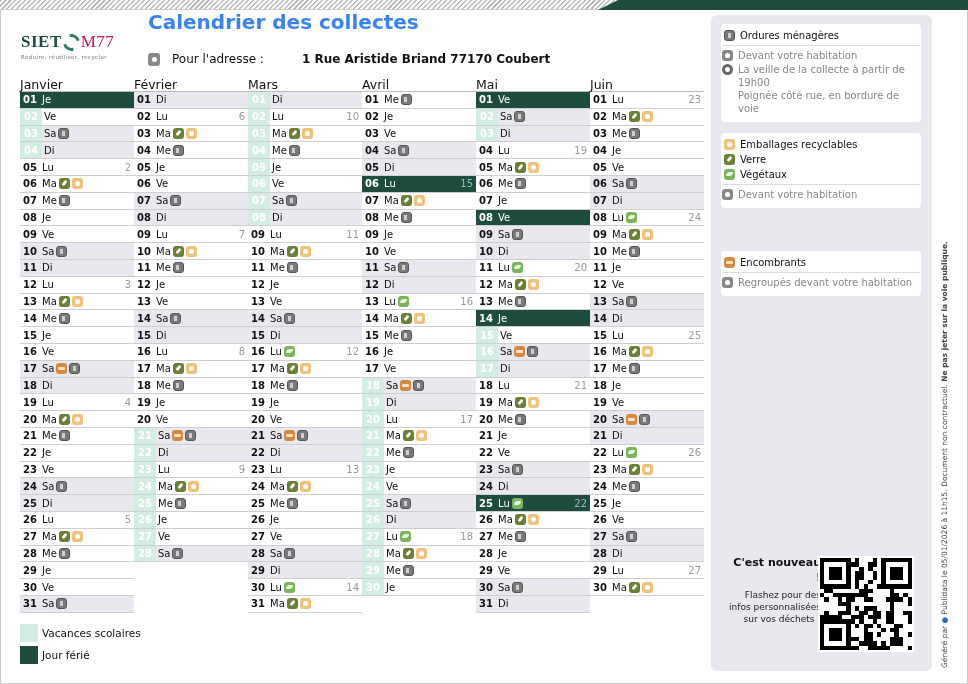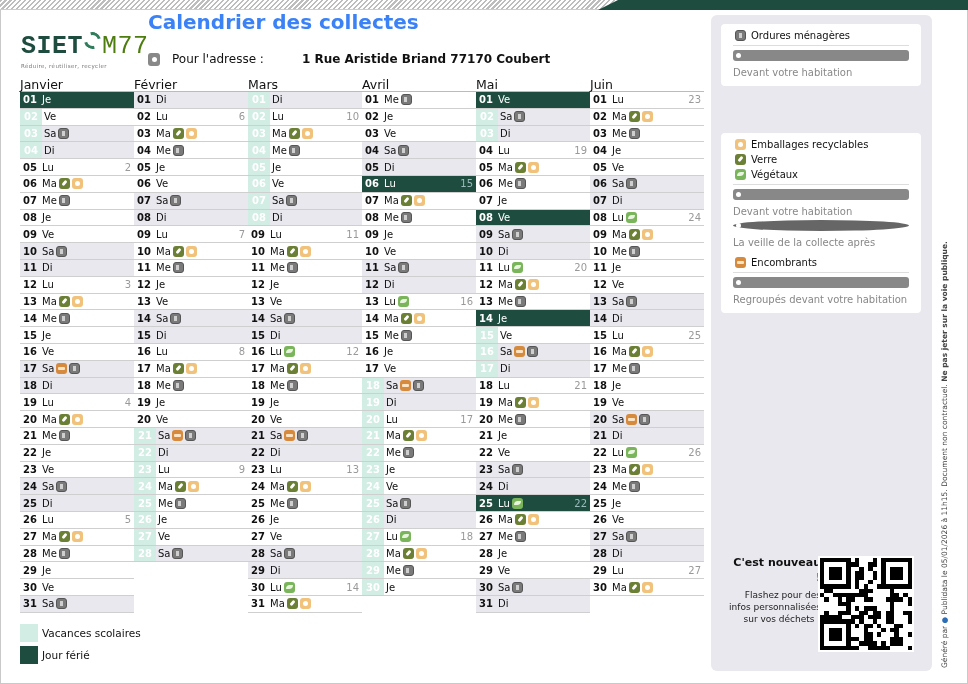--- a/index.html
+++ b/index.html
@@ -4,22 +4,22 @@
 <style>
   * { box-sizing: border-box; margin: 0; padding: 0; }
   html, body { width: 968px; height: 684px; overflow: hidden; background: #fff; }
   body { font-family: "DejaVu Sans", sans-serif; color: #111; position: relative; }
   .frame { position: absolute; left: 0; top: 0; width: 968px; height: 684px; border: 1px solid #c9c9c9; }
   .stripe { position: absolute; left: 0; top: 0; width: 968px; height: 10px;
     background: repeating-linear-gradient(135deg, #bdbdbd 0 1.5px, #ffffff 1.5px 3.5px); border-bottom: 1px solid #ccc; }
   .stripe-green { position: absolute; right: 0; top: 0; width: 370px; height: 10px; background: #1e4d3f;
     clip-path: polygon(20px 0, 100% 0, 100% 100%, 0 100%); }
   .logo { position: absolute; left: 21px; top: 32px; }
-  .logo-word { font-family: Liberation Mono, monospace; font-weight: bold; font-size: 25px; color: #1e4d3f; letter-spacing: 0.5px; display: flex; align-items: flex-start; }
-  .logo-word .m77 { font-weight: normal; color: #4d7c0f; }
+  .logo-word { font-family: Liberation Serif, serif; font-weight: bold; font-size: 17px; color: #1e4d3f; letter-spacing: 0.5px; display: flex; align-items: center; }
+  .logo-word .m77 { font-weight: normal; color: #be185d; }
   .logo-ring { display: inline-block; width: 17px; height: 17px; border: 3px solid #2f7d5b; border-radius: 50%; border-left-color: transparent; border-right-color: transparent; margin: 0 1px; transform: rotate(30deg); }
   .logo-tag { font-size: 5.5px; color: #777; margin-top: 2px; letter-spacing: 0.4px; }
   .title { position: absolute; left: 148px; top: 10px; font-size: 20px; font-weight: bold; color: #3b82f6; }
   .address { position: absolute; left: 148px; top: 52px; font-size: 12px; display: flex; align-items: center; gap: 12px; }
   .address b { font-weight: bold; margin-left: 26px; }
   .pin { width: 12px; height: 13px; background: #888; border-radius: 3px; display: inline-flex; align-items: center; justify-content: center; }
   .pin::after { content: ""; width: 5px; height: 5px; border-radius: 50%; background: #fff; }
 
   .months { position: absolute; left: 20px; top: 77px; display: flex; }
   .month { width: 114px; margin-right: 0px; }
@@ -43,24 +43,24 @@
   .ic.vg { background: #7ab55c; }
   .ic.vg::after { content: ""; position: absolute; left: 2px; top: 3px; width: 7px; height: 4px; background: #e8f4de; border-radius: 4px 0 4px 0; }
   .ic.enc { background: #d68a3e; }
   .ic.enc::after { content: ""; position: absolute; left: 2px; top: 4px; width: 7px; height: 3px; background: #fbe3c6; border-radius: 1px; }
 
   .legend-bottom { position: absolute; left: 20px; top: 624px; font-size: 10.5px; }
   .lb-item { display: flex; align-items: center; gap: 4px; margin-bottom: 4px; }
   .lb-sw { width: 18px; height: 18px; }
 
   .side { position: absolute; left: 711px; top: 15px; width: 221px; height: 656px; background: #e8e8ee; border-radius: 6px; }
-  .card { position: absolute; left: 10px; width: 200px; background: #fff; border-radius: 4px; padding: 6px 12px; font-size: 10px; }
+  .card { position: absolute; left: 10px; width: 200px; background: #fff; border-radius: 4px; padding: 6px 1px; font-size: 10px; }
   .card .hd { display: flex; align-items: center; gap: 5px; color: #111; margin-bottom: 4px; }
   .card .sep { border-top: 1px solid #ddd; margin: 3px 0; }
-  .card .info { display: flex; gap: 5px; color: #888; line-height: 13px; margin-bottom: 1px; flex-direction: column; }
+  .card .info { display: flex; gap: 5px; color: #888; line-height: 13px; margin-bottom: 1px; }
   .card .info .sic { flex: 0 0 11px; height: 11px; margin-top: 1px; border-radius: 3px; background: #888; position: relative; }
   .card .info .sic::after { content: ""; position: absolute; left: 3px; top: 3px; width: 5px; height: 5px; border-radius: 50%; background: #fff; }
   .card .info .sic.clock { border-radius: 50%; background: #666; }
   .qr-text { position: absolute; left: 14px; top: 540px; width: 96px; text-align: right; }
   .qr-text .h { font-weight: bold; font-size: 11px; line-height: 15px; }
   .qr-text .p { font-size: 9px; color: #222; line-height: 12px; margin-top: 4px; }
   .qr { position: absolute; left: 107px; top: 541px; width: 96px; height: 96px; background: #fff; padding: 2px; display: grid; grid-template-columns: repeat(21, 1fr); }
   .qr span { background: #000; }
   .qr span.w { background: #fff; }
   .vert { position: absolute; left: 940px; top: 668px; transform-origin: left top; transform: rotate(-90deg); font-size: 7.5px; color: #444; white-space: nowrap; width: 440px; }
@@ -992,42 +992,42 @@
   <div class="card" style="top:9px">
     <div class="hd">
         <span class="ic om"></span>
         <span>Ordures ménagères</span>
       </div>
     <div class="sep"></div>
     <div class="info">
         <span class="sic"></span>
         <span>Devant votre habitation</span>
       </div>
+    <div class="info">
+        <span class="sic clock"></span>
+        <span><span>La veille de la collecte à partir de 19h00</span><br><span>Poignée côté rue, en bordure de voie</span></span>
+      </div>
   </div>
   <div class="card" style="top:118px">
     <div class="hd">
         <span class="ic em"></span>
         <span>Emballages recyclables</span>
       </div>
     <div class="hd">
         <span class="ic ve"></span>
         <span>Verre</span>
       </div>
     <div class="hd">
         <span class="ic vg"></span>
         <span>Végétaux</span>
       </div>
     <div class="sep"></div>
     <div class="info">
         <span class="sic"></span>
         <span>Devant votre habitation</span>
-      </div>
-    <div class="info">
-        <span class="sic clock"></span>
-        <span>La veille de la collecte après 19h00</span>
       </div>
   </div>
   <div class="card" style="top:236px">
     <div class="hd">
         <span class="ic enc"></span>
         <span>Encombrants</span>
       </div>
     <div class="sep"></div>
     <div class="info">
         <span class="sic"></span>

